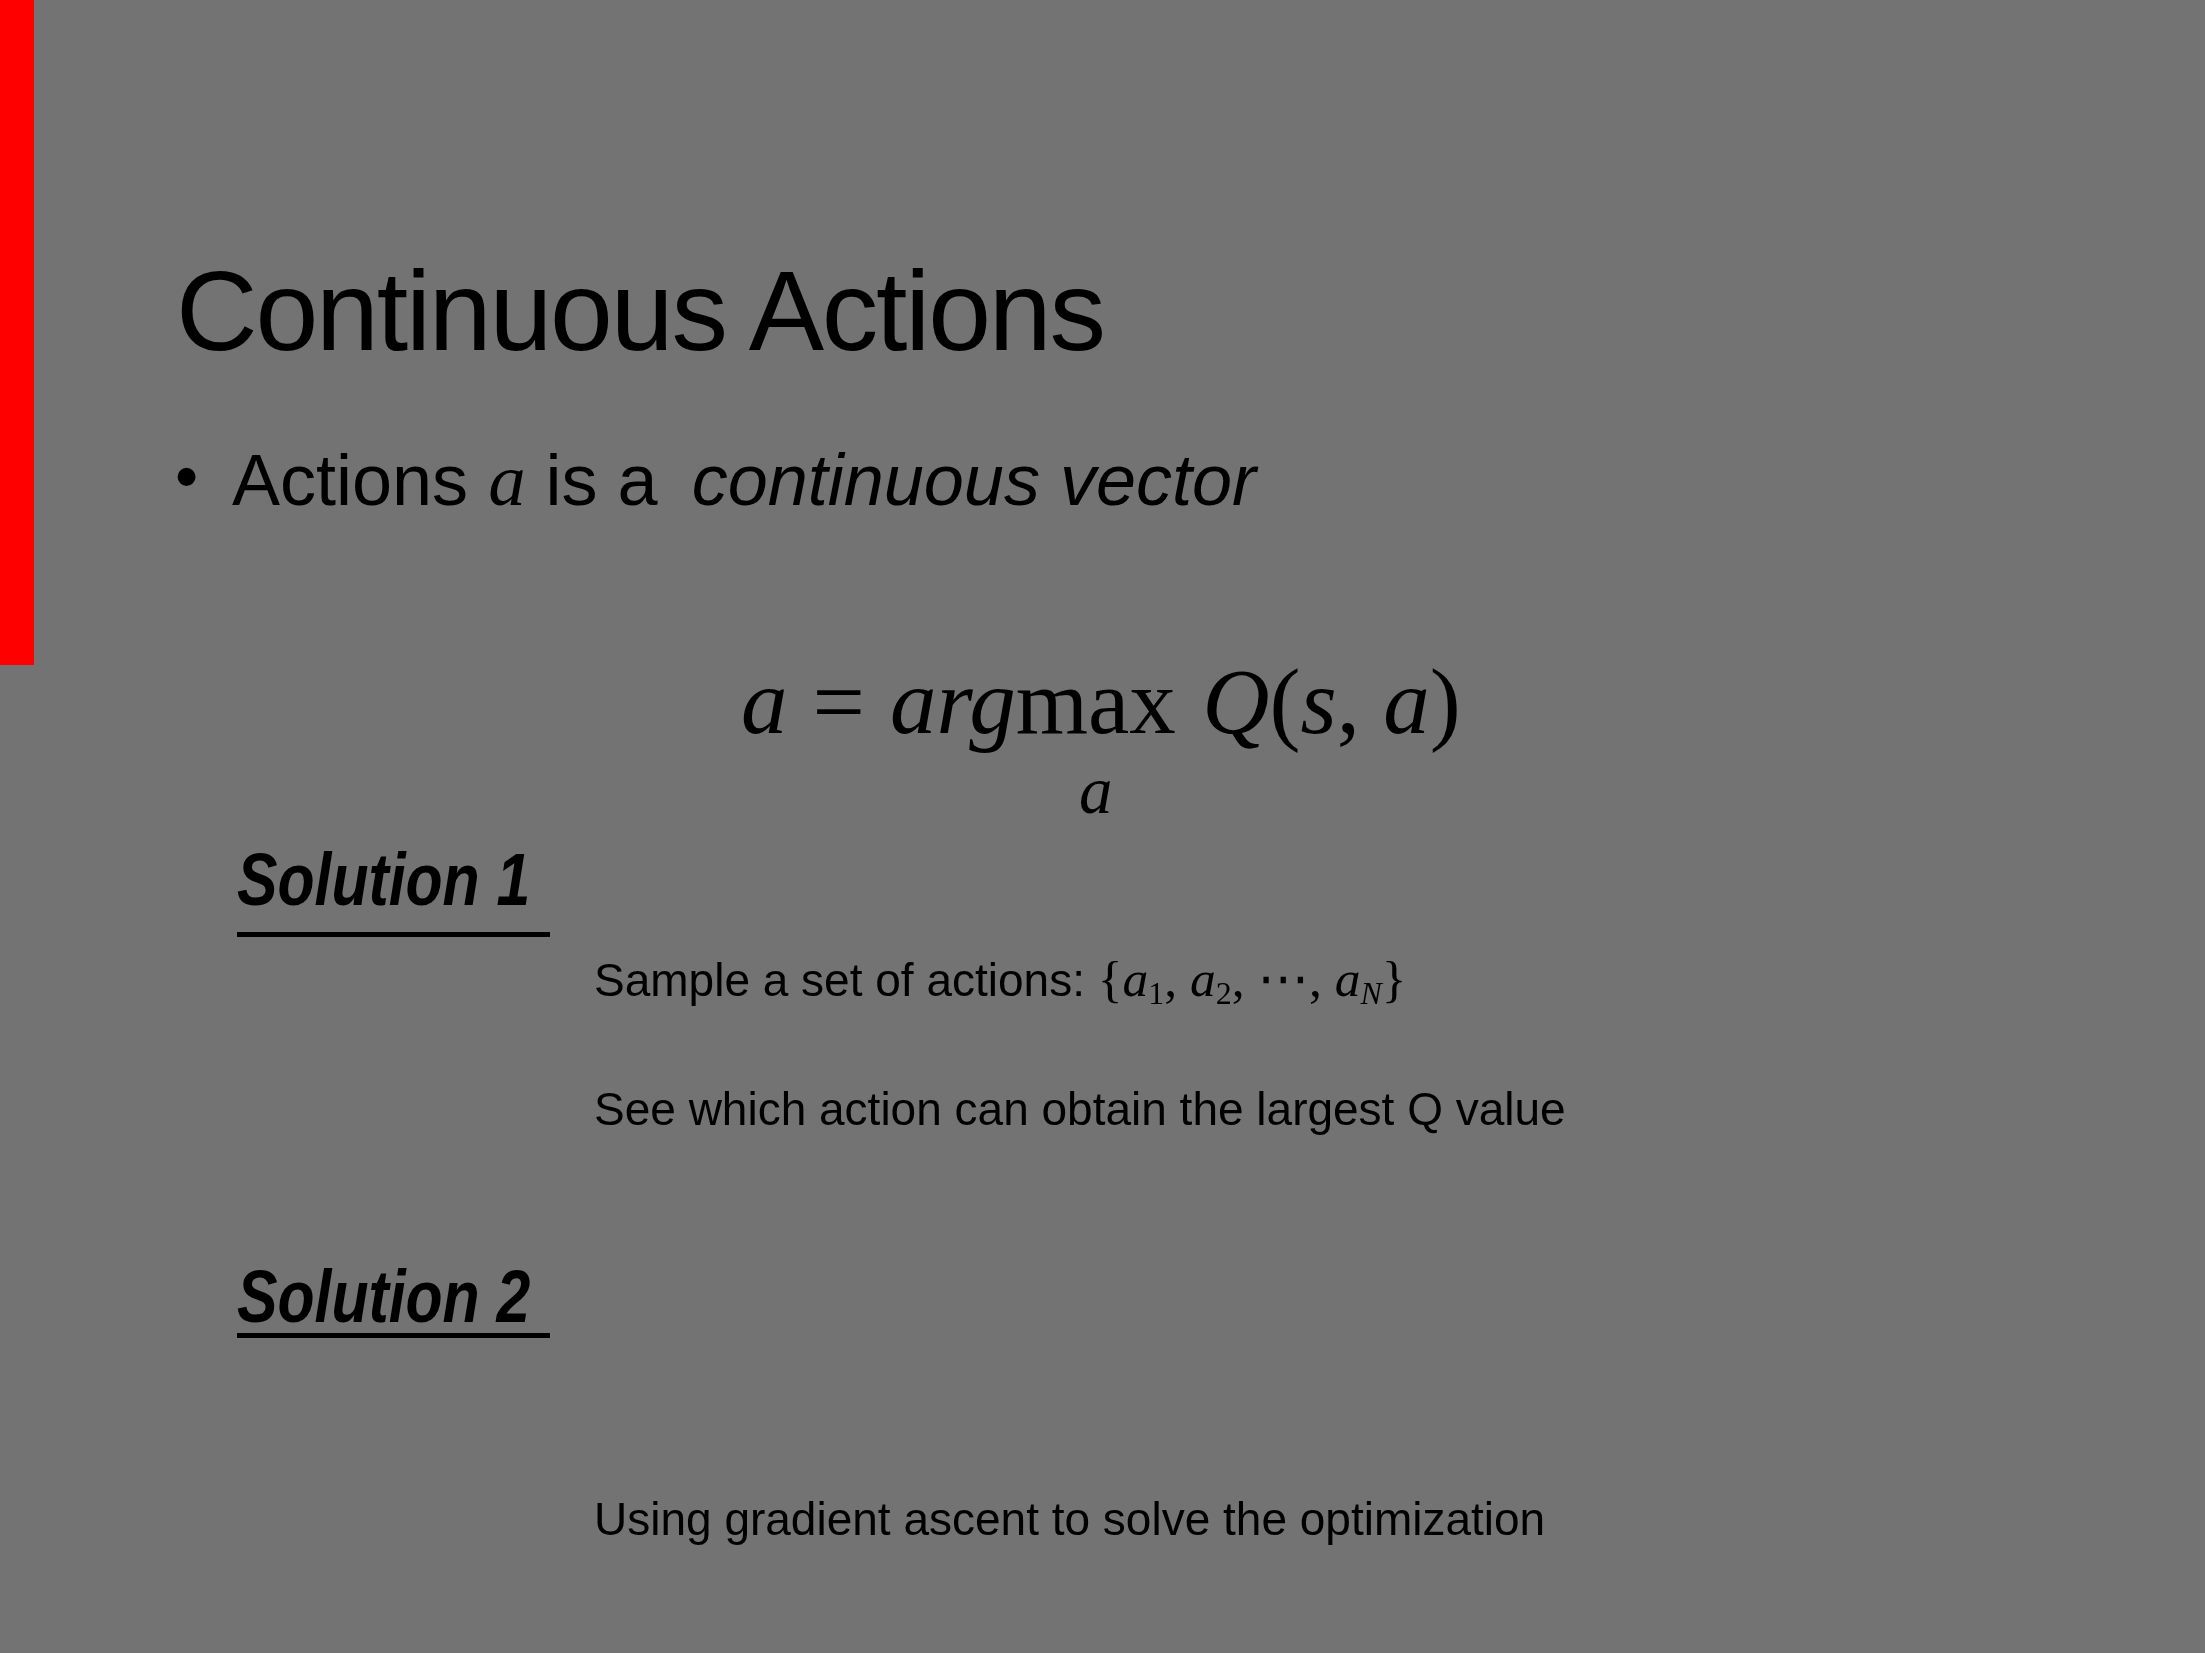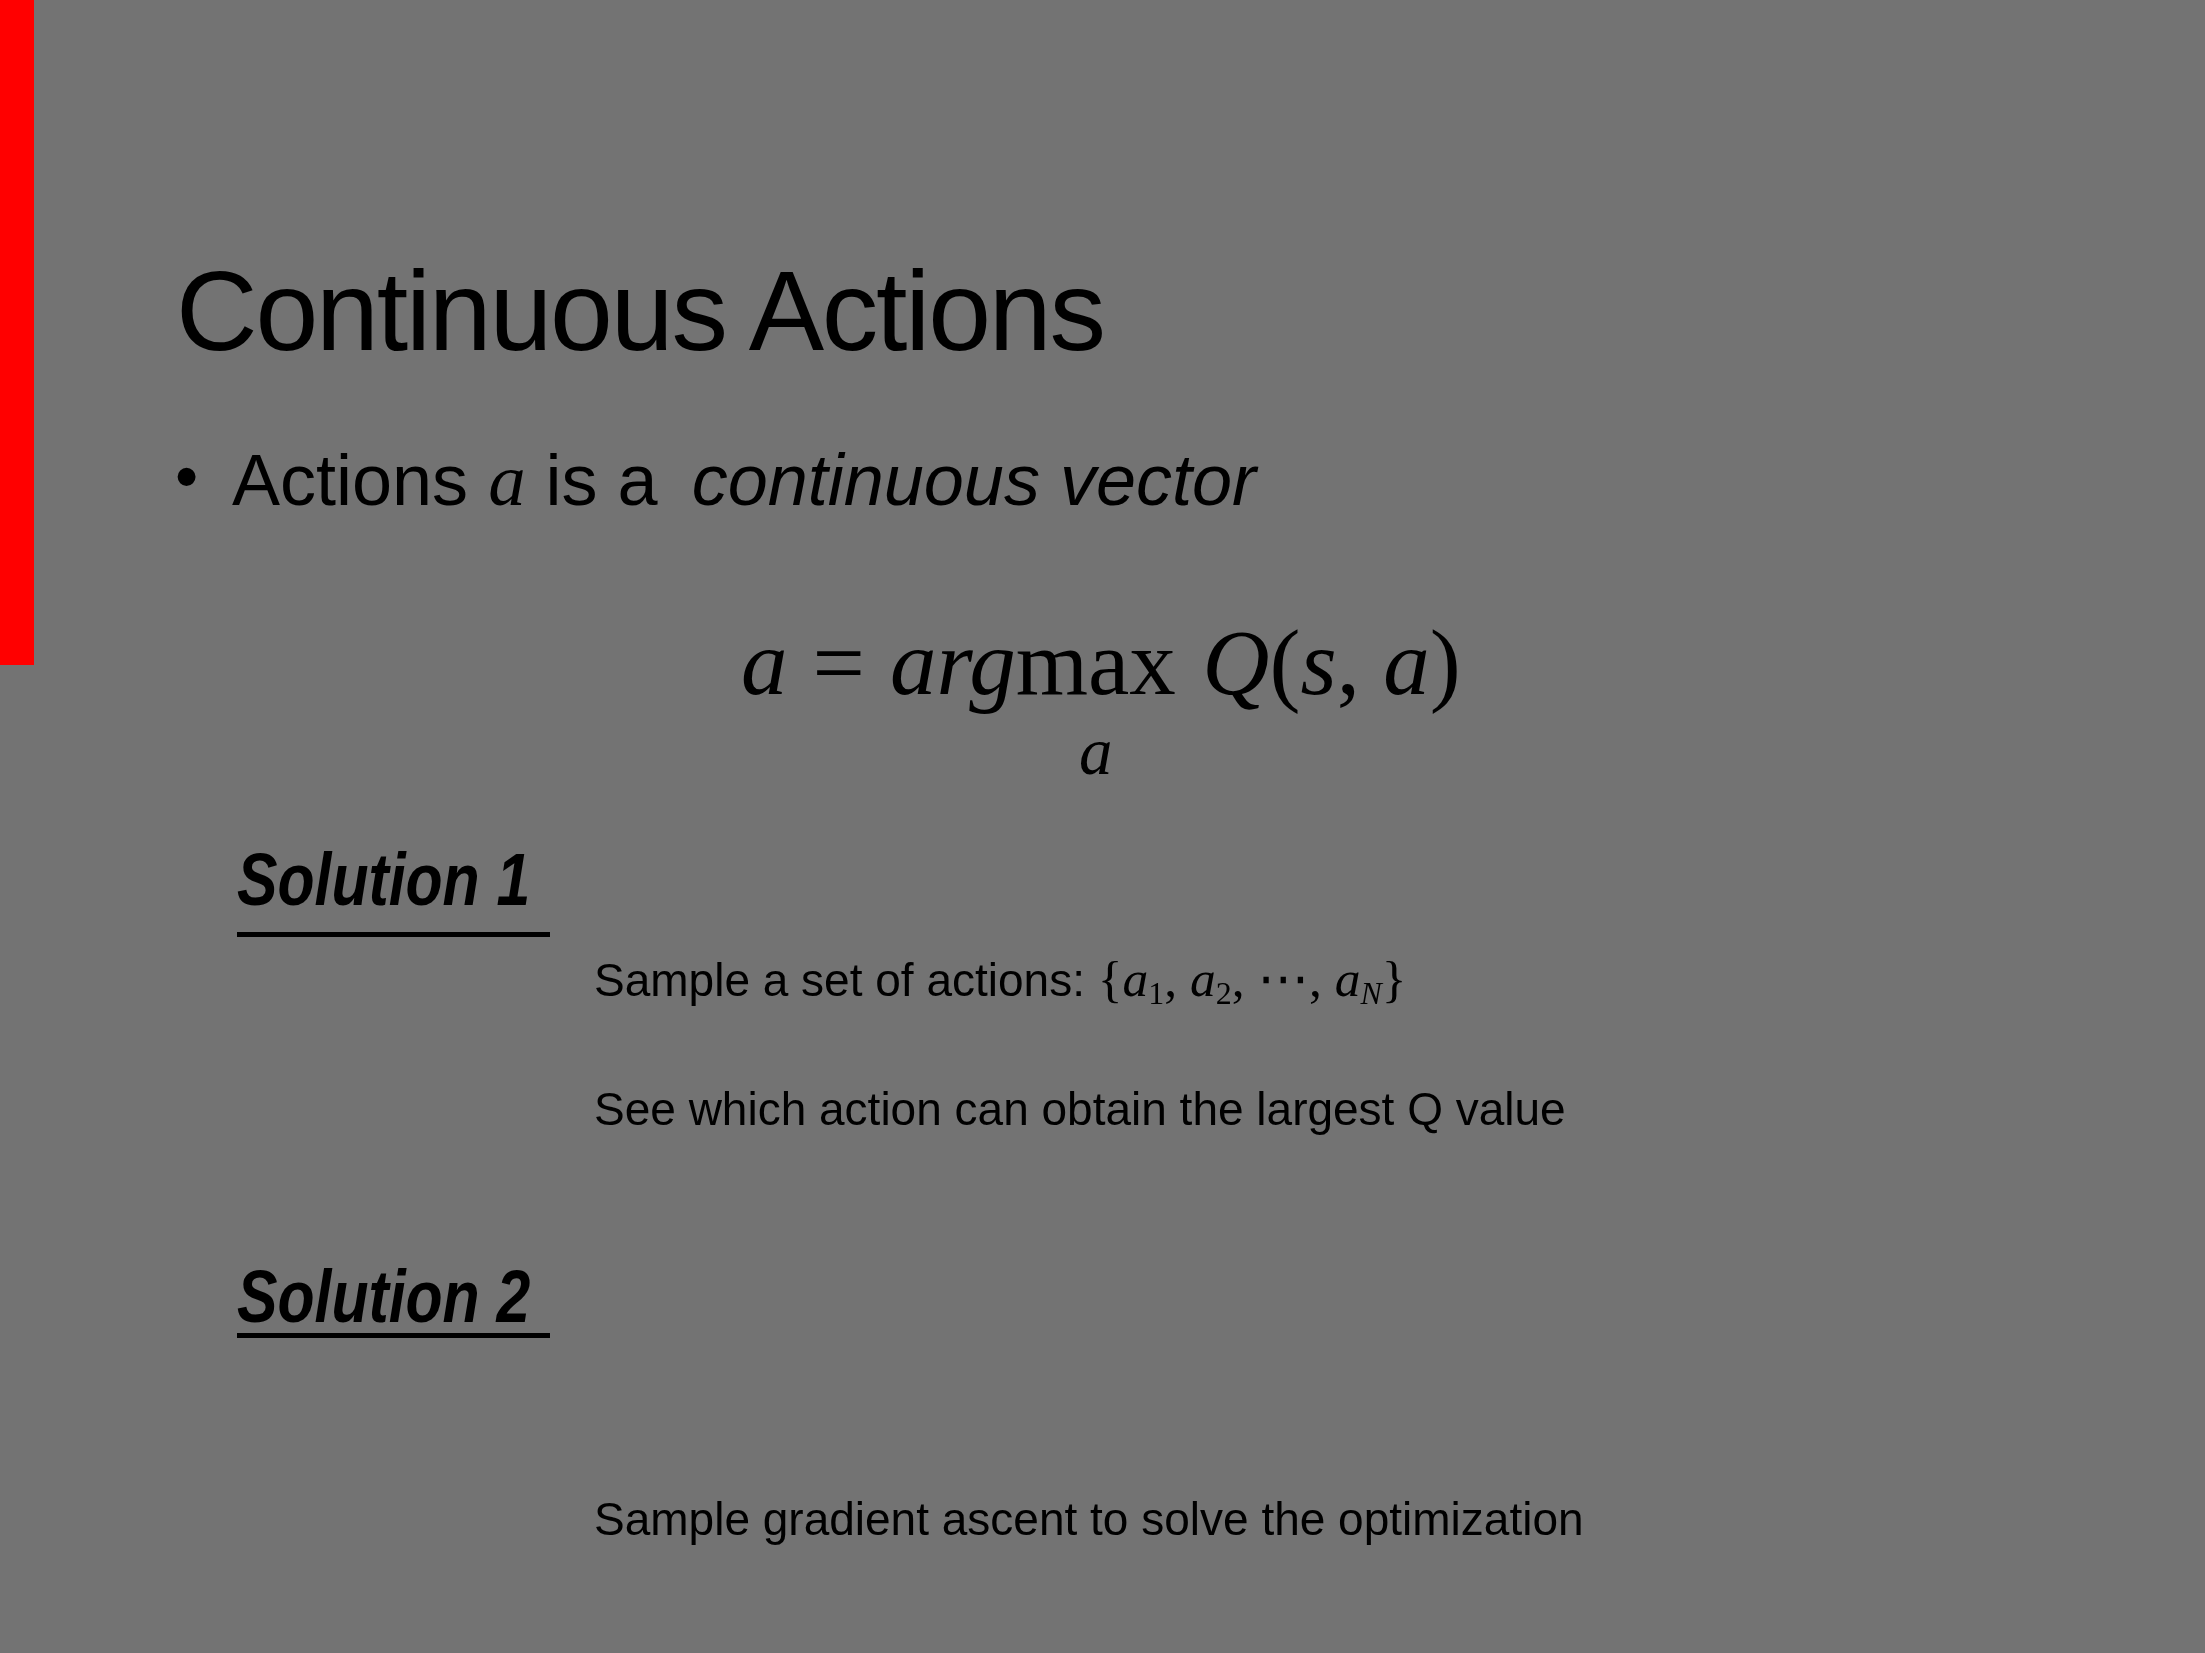--- a/index.html
+++ b/index.html
@@ -25,21 +25,21 @@
   #bullet-row .emph{font-style:italic;margin-left:14px;}
 
   
   #formula{
     position:absolute;left:741px;top:616px;
     font-family:"Liberation Serif","DejaVu Serif",serif;
     font-size:93px;line-height:1;display:flex;align-items:baseline;white-space:pre;
   }
   #formula .f-eq{margin:0 25px;}
   #formula .f-arg{}
-  #formula .f-max{position:relative;margin-right:26.5px;font-style:normal;}
+  #formula .f-max{position:relative;margin-right:26.5px;font-style:normal;margin-top:39px;}
   #formula .f-max .f-sub{
     position:absolute;left:50%;top:110%;transform:translateX(-50%);
     font-size:0.72em;font-style:italic;line-height:1;
   }
 
   
   .sol-heading{
     position:absolute;left:237px;font-size:74px;font-weight:bold;font-style:italic;
     line-height:1.1;white-space:nowrap;transform:scaleX(0.82);transform-origin:left top;
   }
@@ -88,18 +88,18 @@
   <div id="sol1-underline" class="heading-underline"></div>
 
   <div id="sample-line" class="body-line"><span>Sample a set of actions: </span><span class="mset"><span>{</span><span class="mi">a</span><span class="msub">1</span><span>, </span><span class="mi">a</span><span class="msub">2</span><span>, </span><span>⋯</span><span>, </span><span class="mi">a</span><span class="msub it">N</span><span>}</span></span></div>
 
   <div id="see-line" class="body-line">See which action can obtain the largest Q value</div>
 
   <div id="sol2-heading" class="sol-heading">Solution 2</div>
   <div id="sol2-underline" class="heading-underline"></div>
 
   <div id="using-par" class="body-line">
-    <span>Sample gradient ascent to solve the optimization</span>
+    <span>Using gradient ascent to solve the optimization</span>
     
   </div>
 
 </div>
 
 
 </body></html>

